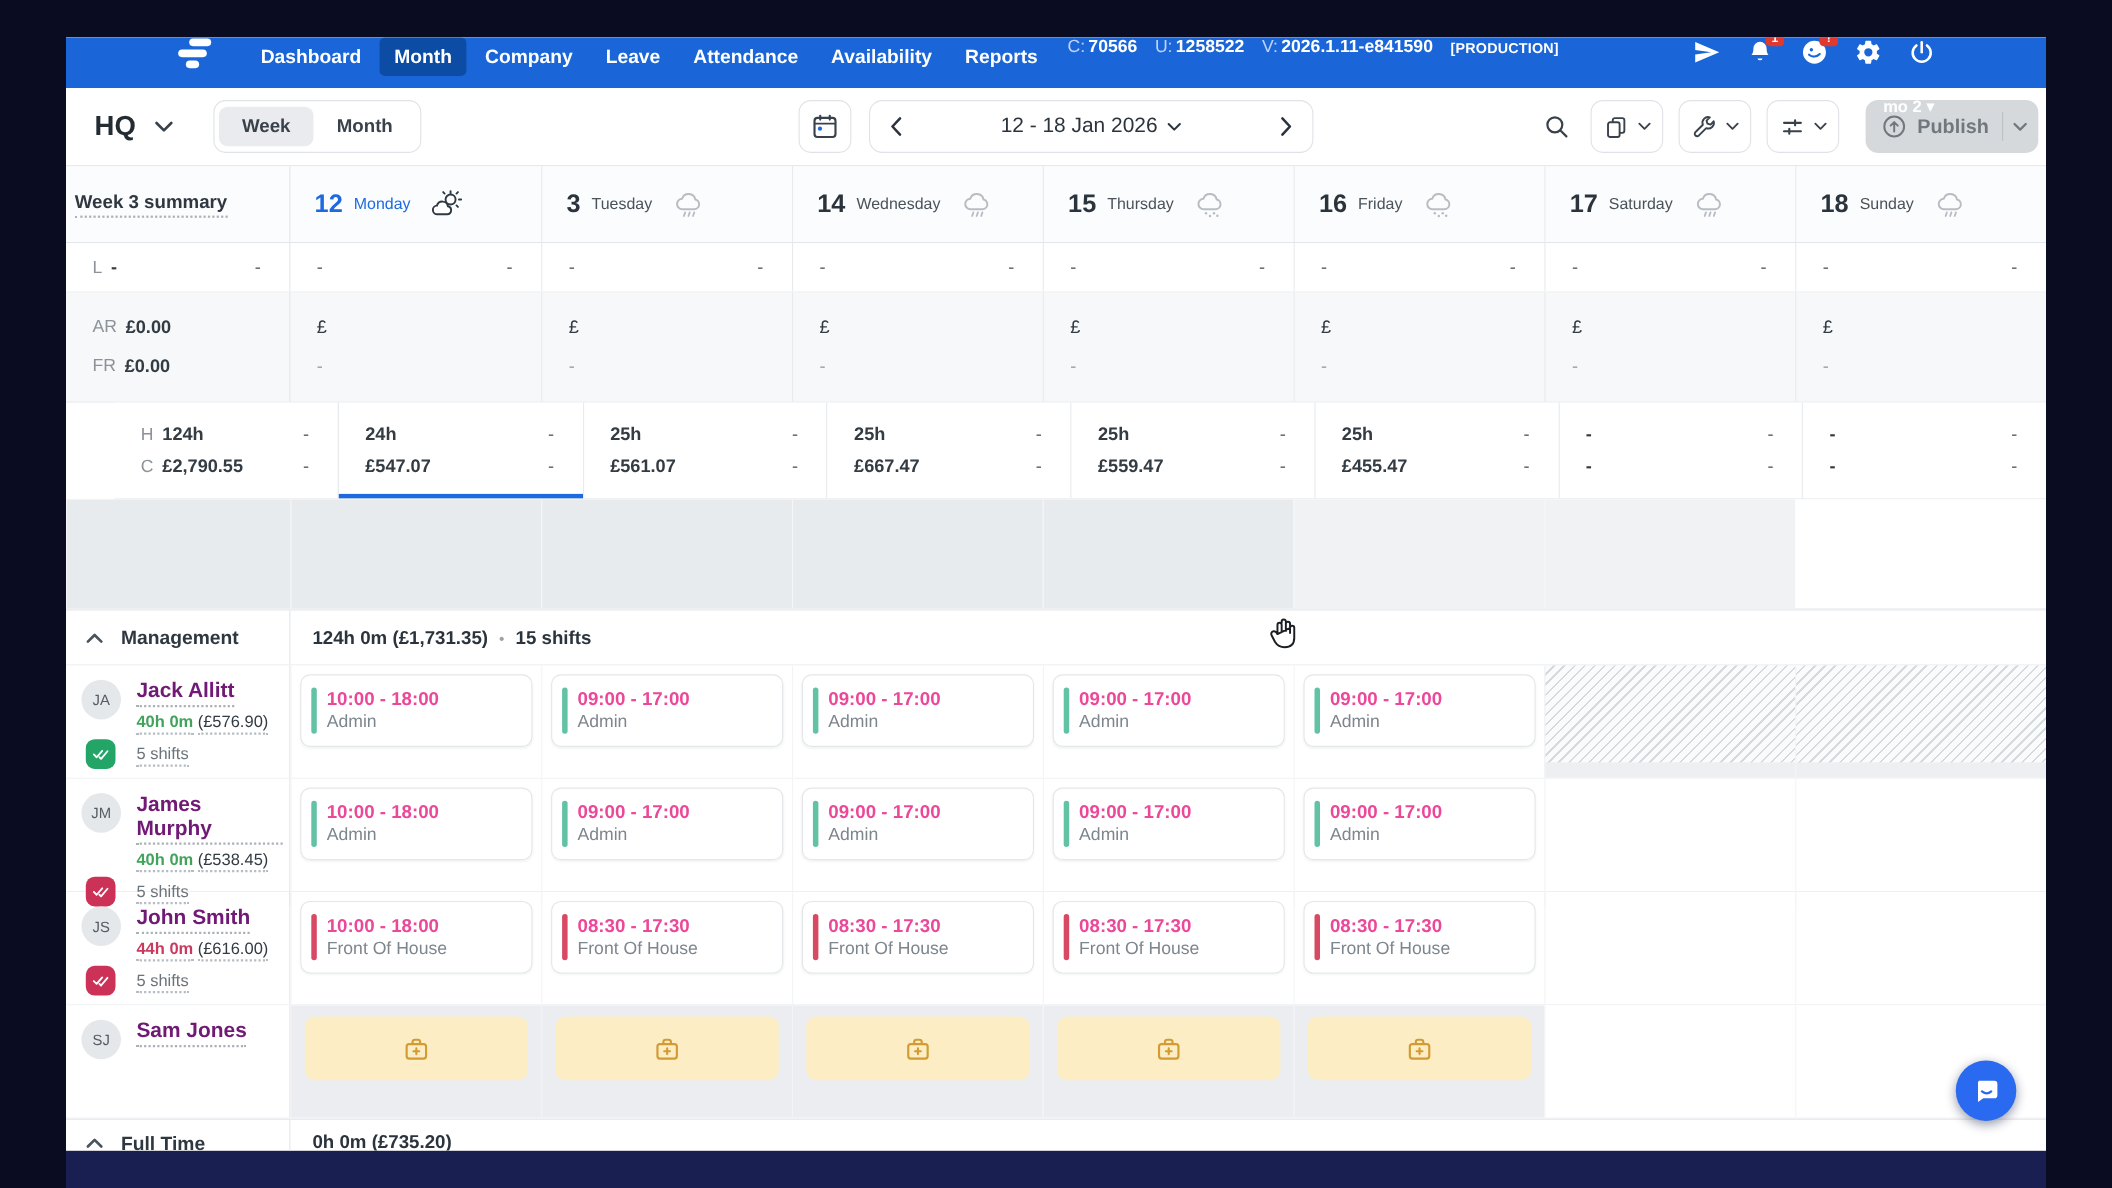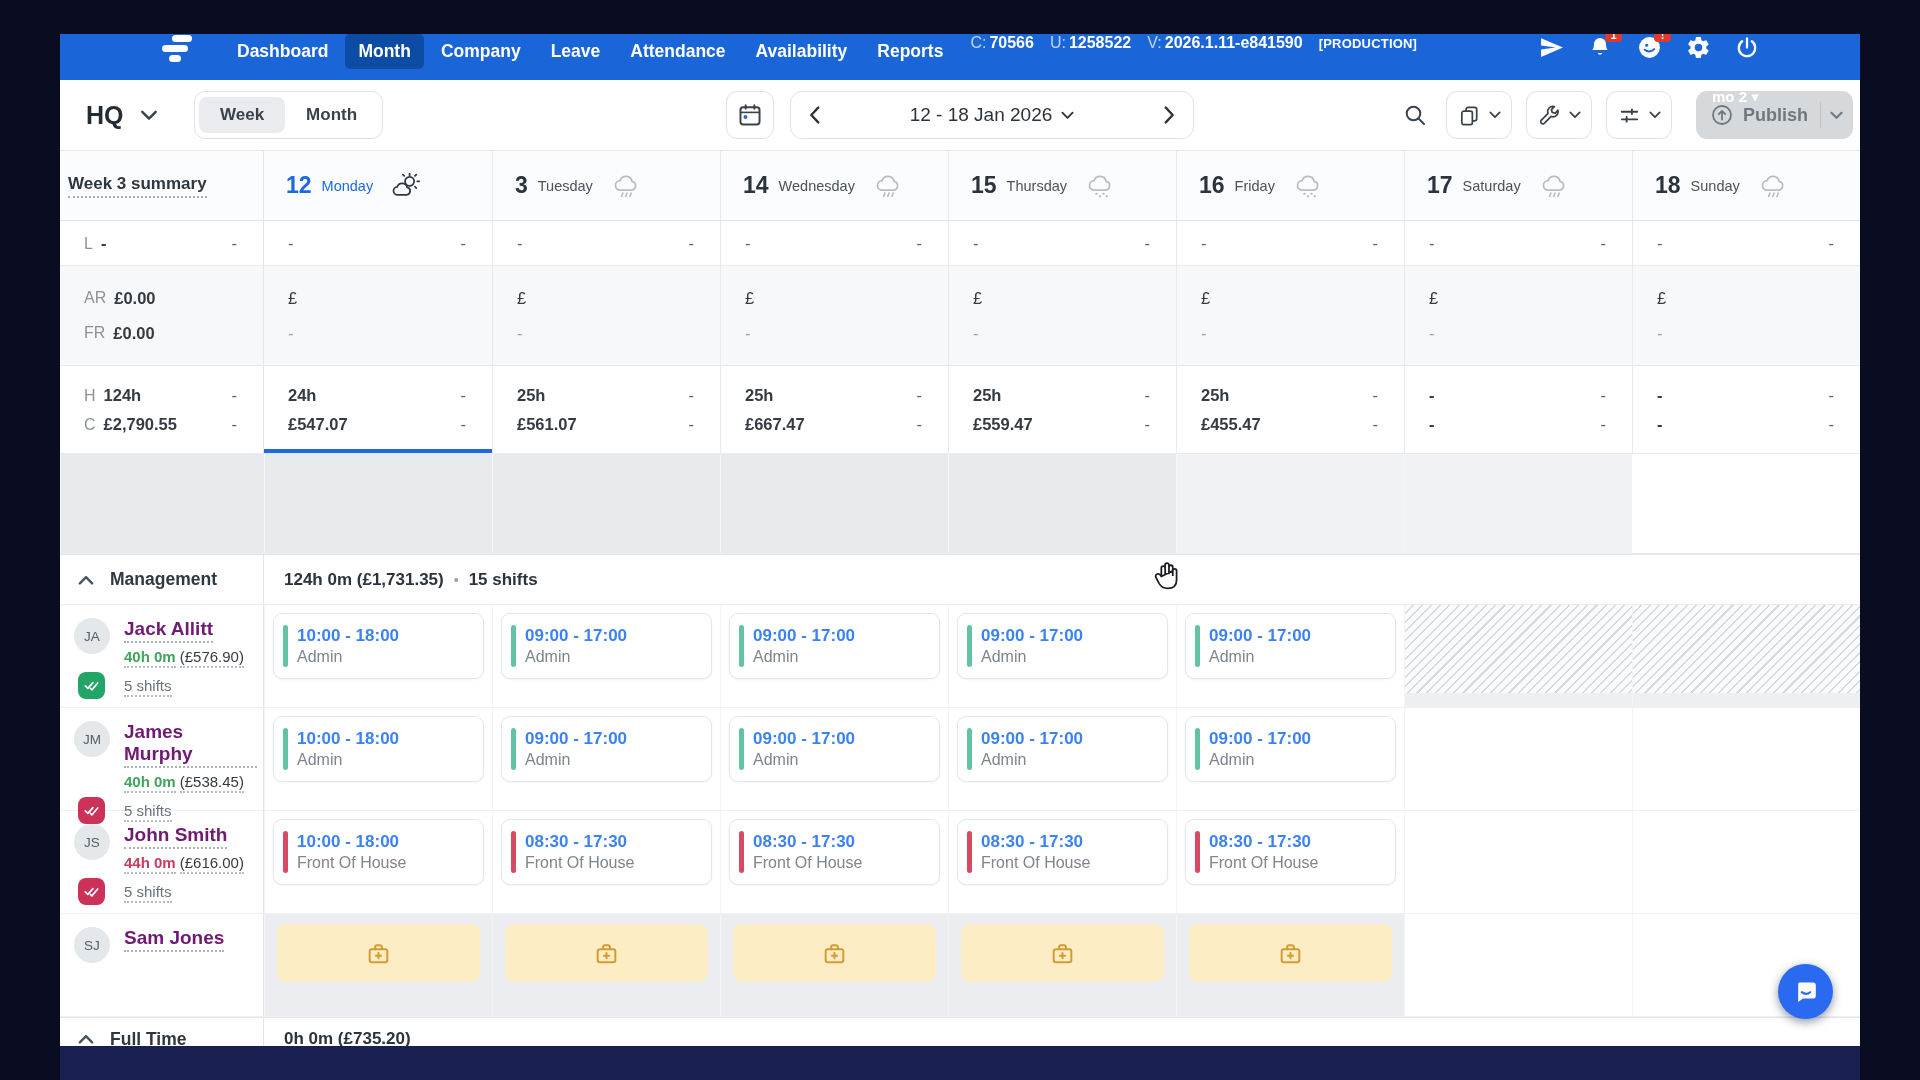--- a/index.html
+++ b/index.html
@@ -71,21 +71,21 @@
   .slabel{color:#8b929a;margin-right:8px;font-size:16px;}
   .sval{font-weight:700;color:#333b43;}
   .dash{color:#59616a;}
 
   .row-arfr{height:100px;background:#f7f8f9;}
   .row-arfr .cell{display:flex;flex-direction:column;justify-content:center;gap:16px;padding-left:24px;font-size:16.5px;}
   .row-arfr .line{display:flex;align-items:center;}
   .pound{color:#333b43;}
   .dash-light{color:#9aa1a8;}
 
-  .row-hc{height:88px;background:#fff;}
+  .row-hc{height:88px;background:#fff;margin-left:44px;}
   .row-hc .cell{display:flex;flex-direction:column;justify-content:center;gap:10px;padding:0 26px 0 24px;position:relative;}
   .row-hc .line{display:flex;align-items:center;justify-content:space-between;font-size:16.5px;}
   .blue-bar{position:absolute;left:0;right:0;bottom:0;height:4px;background:var(--blue,#1d6ae0);}
 
   .row-open{height:100px;background:#fff;}
   .open-side{display:flex;align-items:flex-start;padding:16px 0 0 14px;gap:13px;}
   .oavatar{width:36px;height:36px;border-radius:50%;background:#e5e8eb;color:#555c63;font-size:13.5px;
     display:flex;align-items:center;justify-content:center;flex:none;}
   .open-label{font-size:18px;font-weight:700;color:#2f3740;border-bottom:2px dotted #aab1b8;padding-bottom:2px;margin-top:7px;}
   .open-cell{background:#e8ebee;border-left:1px solid #f4f6f7;}
@@ -116,21 +116,21 @@
   .ebadge.green{background:var(--badge-green,#22a566);}
   .ebadge.red{background:var(--badge-red,#cc3157);}
   .eshifts{grid-column:2;grid-row:2;align-self:center;font-size:15px;color:#6b737b;}
   .eshifts span{border-bottom:2px dotted #b6bcc2;padding-bottom:1px;}
 
   .emp-cell{border-left:1px solid #f3f4f6;position:relative;}
   .shift-card{position:absolute;left:8px;right:8px;top:8px;height:64px;background:#fff;border:1px solid #e4e7e9;
     border-radius:9px;box-shadow:0 1px 2px rgba(20,30,40,.05);display:flex;align-items:center;}
   .shift-accent{position:absolute;left:9px;top:11px;bottom:11px;width:5px;border-radius:3px;}
   .shift-txt{margin-left:23px;}
-  .shift-time{font-size:17px;font-weight:800;color:#3b82f6;}
+  .shift-time{font-size:17px;font-weight:800;color:#ec4899;}
   .shift-role{font-size:16px;color:#7d858d;margin-top:2px;}
   .emp-cell.unavail{background:#edeff2;}
   .hatch{position:absolute;left:0;right:0;top:0;bottom:14px;
     background:repeating-linear-gradient(135deg,#fafbfc 0px,#fafbfc 5px,#d7dadd 5px,#d7dadd 6.5px);}
   .emp-cell.suggest-bg{background:#ebedf1;}
   .suggest-pill{position:absolute;left:12px;right:12px;top:10px;height:58px;border-radius:9px;
     background:var(--suggest-bg,#fcedc5);display:flex;align-items:center;justify-content:center;
     color:var(--suggest-icon,#d29b33);}
 
   

